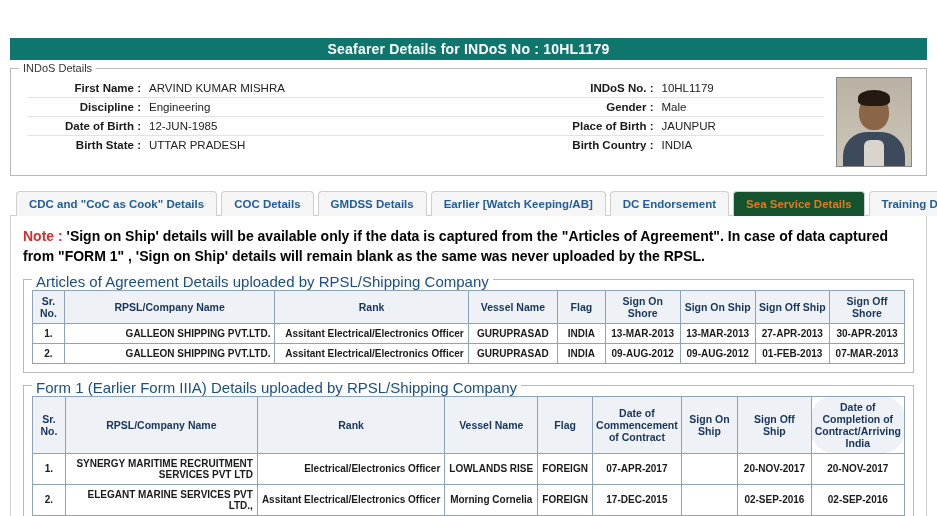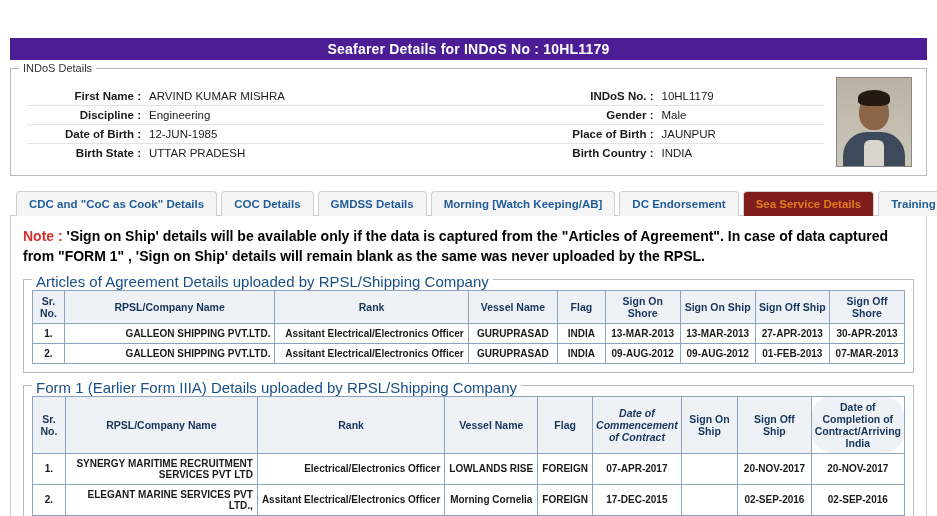--- a/index.html
+++ b/index.html
@@ -19,21 +19,21 @@
     position: relative;
     width: 937px;
     height: 516px;
     box-sizing: border-box;
     padding: 0 10px;
   }
   
   .title-bar {
     margin-top: 38px;
     height: 22px;
-    background: #4c1d95;
+    background: #0f766e;
     color: #ffffff;
     font-size: 14px;
     font-weight: bold;
     text-align: center;
     line-height: 22px;
     letter-spacing: 0.2px;
   }
   
   .fieldset {
     border: 1px solid #b9b9b9;
@@ -50,21 +50,21 @@
     font-size: 11px;
     color: #333;
   }
   .details-wrap {
     display: flex;
     align-items: flex-start;
   }
   .details-table {
     flex: 1 1 auto;
     border-collapse: collapse;
-    margin-top: 12px;
+    margin-top: 4px;
   }
   .details-table td {
     font-size: 11.5px;
     padding: 3px 4px;
     vertical-align: middle;
     border-bottom: 1px solid #e3e3e3;
   }
   .details-table tr:last-child td { border-bottom: none; }
   .lbl {
     text-align: right;
@@ -144,21 +144,21 @@
     font-size: 11.5px;
     font-weight: bold;
     padding: 6px 12px 6px 12px;
     border-radius: 4px 4px 0 0;
     cursor: pointer;
     white-space: nowrap;
     position: relative;
     top: 1px;
   }
   .tab.active {
-    background: #7f1d1d;
+    background: #14532d;
     color: #E07B1E;
     border-color: #cfcfcf;
     z-index: 2;
   }
   
   .panel {
     border: 1px solid #cfcfcf;
     border-top: none;
     padding: 10px 12px 14px 12px;
     min-height: 270px;
@@ -250,21 +250,21 @@
         <div class="photo-hair"></div>
         <div class="photo-shirt"></div>
       </div>
     </div>
   </div>
 
   <div class="tabs">
     <div class="tab">CDC and "CoC as Cook" Details</div>
     <div class="tab">COC Details</div>
     <div class="tab">GMDSS Details</div>
-    <div class="tab">Morning [Watch Keeping/AB]</div>
+    <div class="tab">Earlier [Watch Keeping/AB]</div>
     <div class="tab">DC Endorsement</div>
     <div class="tab active">Sea Service Details</div>
     <div class="tab">Training Details</div>
   </div>
 
   <div class="panel">
 
     <div class="note">
       <span class="note-word">Note :</span><span> 'Sign on Ship' details will be available only if the data is captured from the "Articles of Agreement". In case of data captured from "FORM 1" , 'Sign on Ship' details will remain blank as the same was never uploaded by the RPSL.</span>
     </div>
@@ -315,21 +315,21 @@
     <div class="section">
       <div class="legend">Form 1 (Earlier Form IIIA) Details uploaded by RPSL/Shipping Company</div>
       <table class="grid">
         <thead>
           <tr>
             <th style="width:30px;">Sr. No.</th>
             <th style="width:235px;">RPSL/Company Name</th>
             <th style="width:180px;">Rank</th>
             <th style="width:82px;">Vessel Name</th>
             <th style="width:48px;">Flag</th>
-            <th style="width:78px;font-style:italic;">Date of Commencement of Contract</th>
+            <th style="width:78px;">Date of Commencement of Contract</th>
             <th style="width:62px;">Sign On Ship</th>
             <th style="width:68px;">Sign Off Ship</th>
             <th style="width:82px;border-radius:22px;">Date of Completion of Contract/Arriving India</th>
           </tr>
         </thead>
         <tbody>
           <tr>
             <td class="c">1.</td>
             <td class="l" style="white-space:normal;">SYNERGY MARITIME RECRUITMENT SERVICES PVT LTD</td>
             <td class="l">Electrical/Electronics Officer</td>

